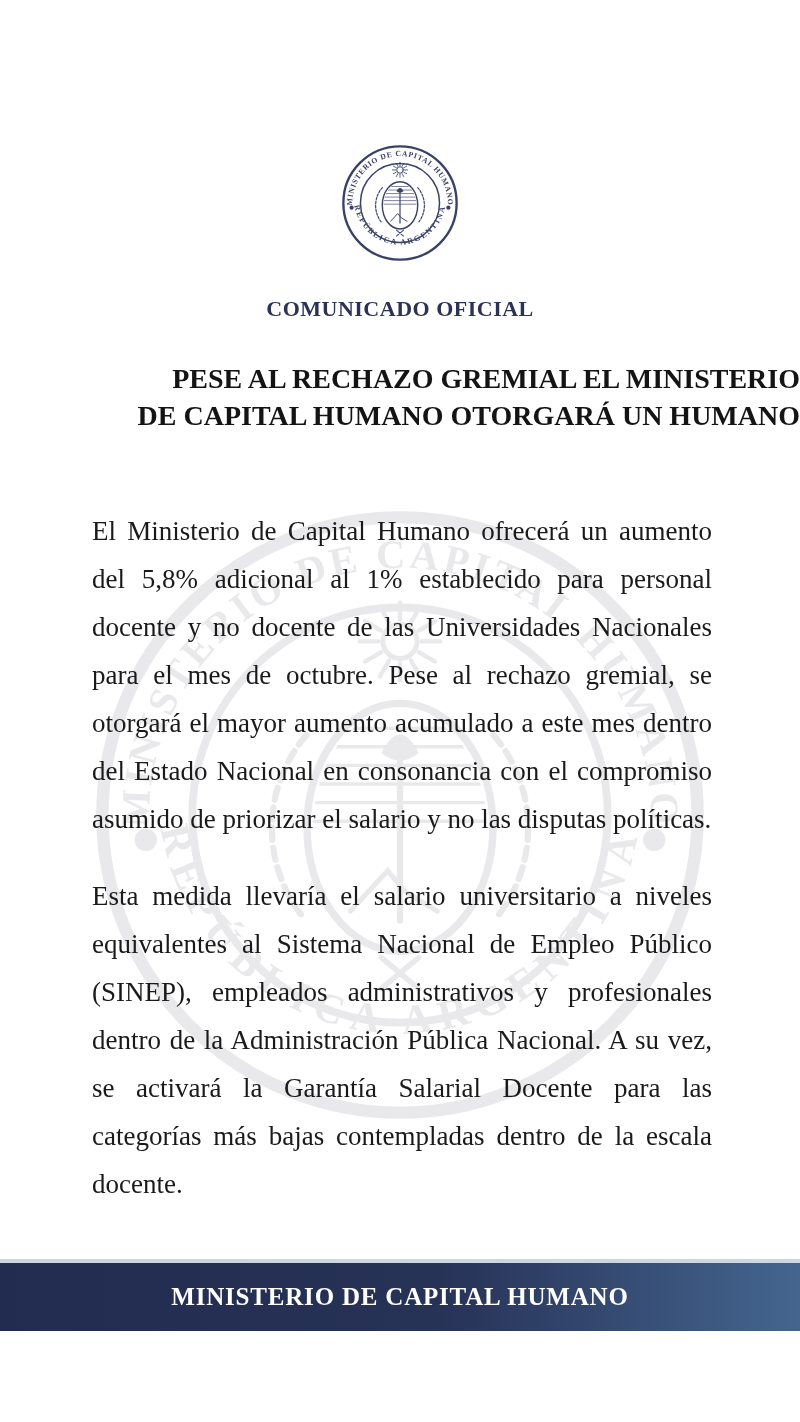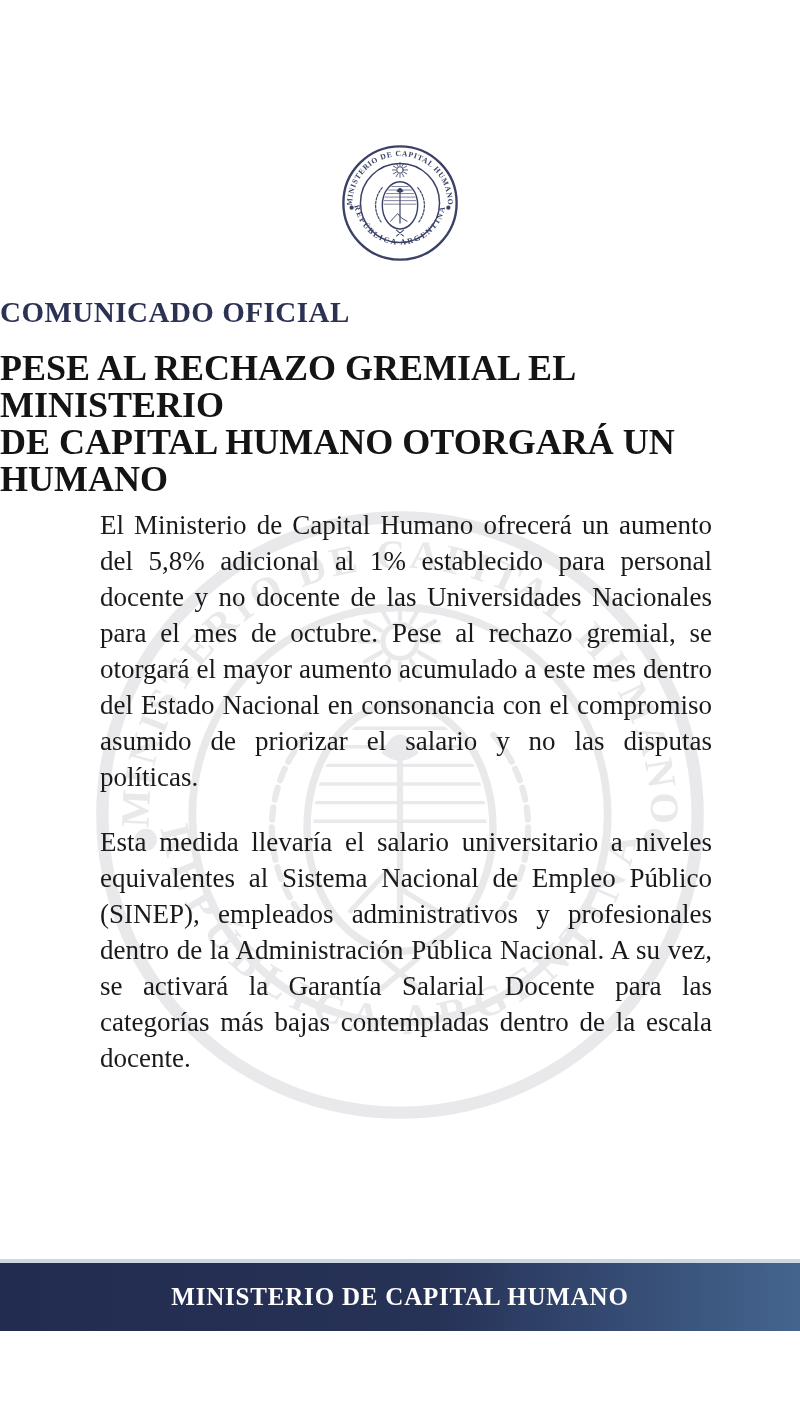--- a/index.html
+++ b/index.html
@@ -27,47 +27,48 @@
     z-index:0;
   }
   .seal-text{
     font-family:"Liberation Serif","DejaVu Serif",serif;
     font-weight:bold;
   }
   
   .title{
     position:absolute;
     top:296px;left:0;right:0;
-    font-size:29px;
+    text-align:center;
+    font-size:22px;
     font-weight:bold;
     letter-spacing:0.5px;
     color:#2c3254;
     z-index:1;
   }
   .headline{
     position:absolute;
-    top:350px;left:0;right:0;
-    text-align:left;
-    font-size:36px;
+    top:360px;left:0;right:0;
+    text-align:right;
+    font-size:28px;
     font-weight:bold;
     line-height:37px;
     color:#141414;
     z-index:1;
   }
   
   .content{
     position:absolute;
     left:88px;top:507px;
     width:624px;
     z-index:1;
   }
   .content p{
-    margin:0 0 29px 12px;
+    margin:0 0 29px 4px;
     font-size:27px;
-    line-height:36px;
+    line-height:48px;
     text-align:justify;
     color:#1a1a1a;
   }
   
   .footer{
     position:absolute;
     left:0;right:0;top:1259px;
     height:68px;
     border-top:4px solid #ccd7e3;
     background:linear-gradient(90deg,#222c50 0%,#273257 55%,#44658f 100%);

